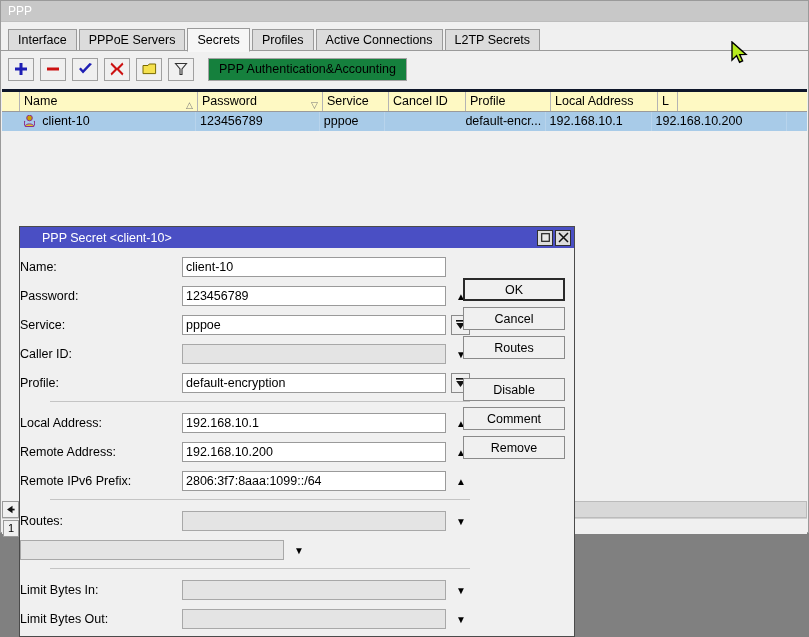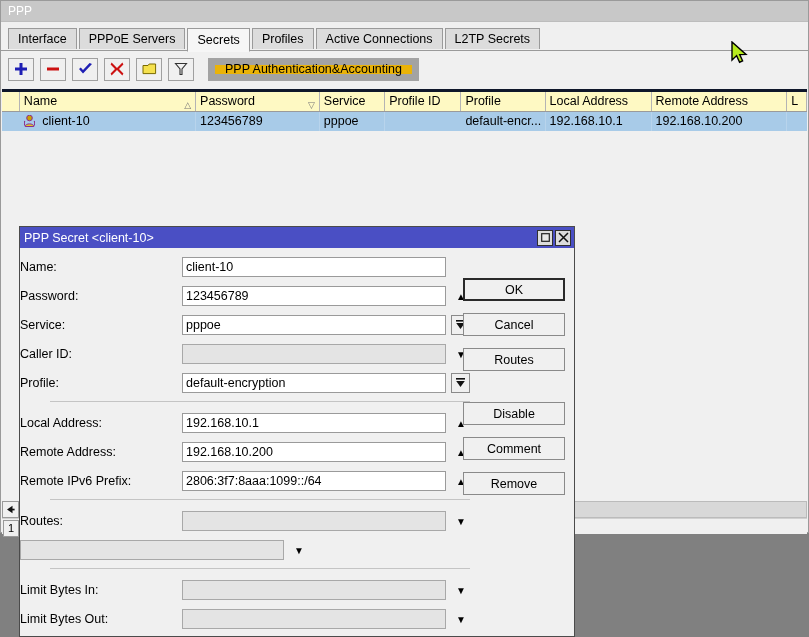--- a/index.html
+++ b/index.html
@@ -23,21 +23,21 @@
   }
   .win-titlebar {
     height: 20px; background: #c8c8c8;
     display: flex; align-items: center;
     padding-left: 7px;
     color: #ffffff; font-size: 12px;
     border-bottom: 1px solid #bdbdbd;
   }
   .tabbar {
     height: 22px; background: #f0f0f0;
-    display: flex; align-items: flex-start;
+    display: flex; align-items: center;
     padding-left: 7px; margin-top: 6px;
     border-bottom: 1px solid #9a9a9a;
     box-sizing: content-box;
   }
   .tab {
     height: 21px; line-height: 21px;
     padding: 0 9px;
     background: #dcdcdc;
     border: 1px solid #9a9a9a;
     border-bottom: none;
@@ -62,21 +62,21 @@
   .tbtn {
     width: 26px; height: 23px;
     background: #f0f0f0;
     border: 1px solid #a0a0a0;
     display: flex; align-items: center; justify-content: center;
     box-sizing: border-box;
     cursor: default;
   }
   .tbtn-wide {
     height: 23px; padding: 0 10px; margin-left: 8px;
-    background: #eab308; border: 7px solid #a3a3a3;
+    background: #15803d; border: 1px solid #a3a3a3;
     display: flex; align-items: center; font-size: 12.5px;
     box-sizing: border-box; cursor: default;
   }
 
   
   .table-wrap { position: absolute; left: 1px; top: 88px; right: 1px; }
   .thead {
     display: flex; height: 19px; background: #fef9c3;
     border-top: 3px solid #0f172a; border-bottom: 1px solid #9a9a9a;
     font-size: 12.5px;
@@ -139,21 +139,21 @@
     width: 556px; height: 411px;
     background: #f0f0f0;
     border: 1px solid #4b4b4b;
     box-sizing: border-box;
     box-shadow: 0 0 0 0 rgba(0,0,0,0);
   }
   .dlg-title {
     height: 21px; background: #4a4fc4;
     display: flex; align-items: center;
     color: #fff; font-size: 12.5px;
-    padding-left: 4px;
+    padding-left: 22px;
   }
   .dlg-title .spacer { flex: 1; }
   .dlg-btns { display: flex; gap: 2px; margin-right: 3px; }
   .dlg-btn {
     width: 16px; height: 16px; background: #dcdcdc;
     border: 1px solid #303030; box-sizing: border-box;
     display: flex; align-items: center; justify-content: center;
     cursor: default;
   }
   .dlg-body { position: relative; padding-top: 8px; height: 100%; }
@@ -188,21 +188,21 @@
     display: flex; align-items: center; justify-content: center;
     font-size: 9px; cursor: default;
   }
   .divider {
     height: 1px; background: #c4c4c4;
     margin: 6px 40px 10px 30px; width: 420px;
   }
 
   .sidebtns {
     position: absolute; left: 443px; top: 30px;
-    display: flex; flex-direction: column; gap: 12px;
+    display: flex; flex-direction: column; gap: 6px;
   }
   .sbtn {
     width: 102px; height: 23px;
     background: #f0f0f0; border: 1px solid #8a8a8a;
     box-sizing: border-box;
     display: flex; align-items: center; justify-content: center;
     font-size: 12.5px; cursor: default;
   }
   .sbtn.default { border: 2px solid #2a2a2a; }
   .gap { height: 7px; }
@@ -273,30 +273,27 @@
           <span class="sortmark">△</span>
         </div>
         <div class="th" style="width:125px">
           <span>Password</span>
           <span class="sortmark">▽</span>
         </div>
         <div class="th" style="width:66px">
           <span>Service</span>
         </div>
         <div class="th" style="width:77px">
-          <span>Profile ID</span>
+          <span>Cancel ID</span>
         </div>
         <div class="th" style="width:85px">
           <span>Profile</span>
         </div>
         <div class="th" style="width:107px">
           <span>Local Address</span>
-        </div>
-        <div class="th" style="width:137px">
-          <span>Remote Address</span>
         </div>
         <div class="th" style="width:20px">
           <span>L</span>
         </div>
       </div>
 
       <div class="trow">
         <div class="td leftcol"></div>
         <div class="td" style="width:178px">
           <svg class="user-icon" viewBox="0 0 11 12">

